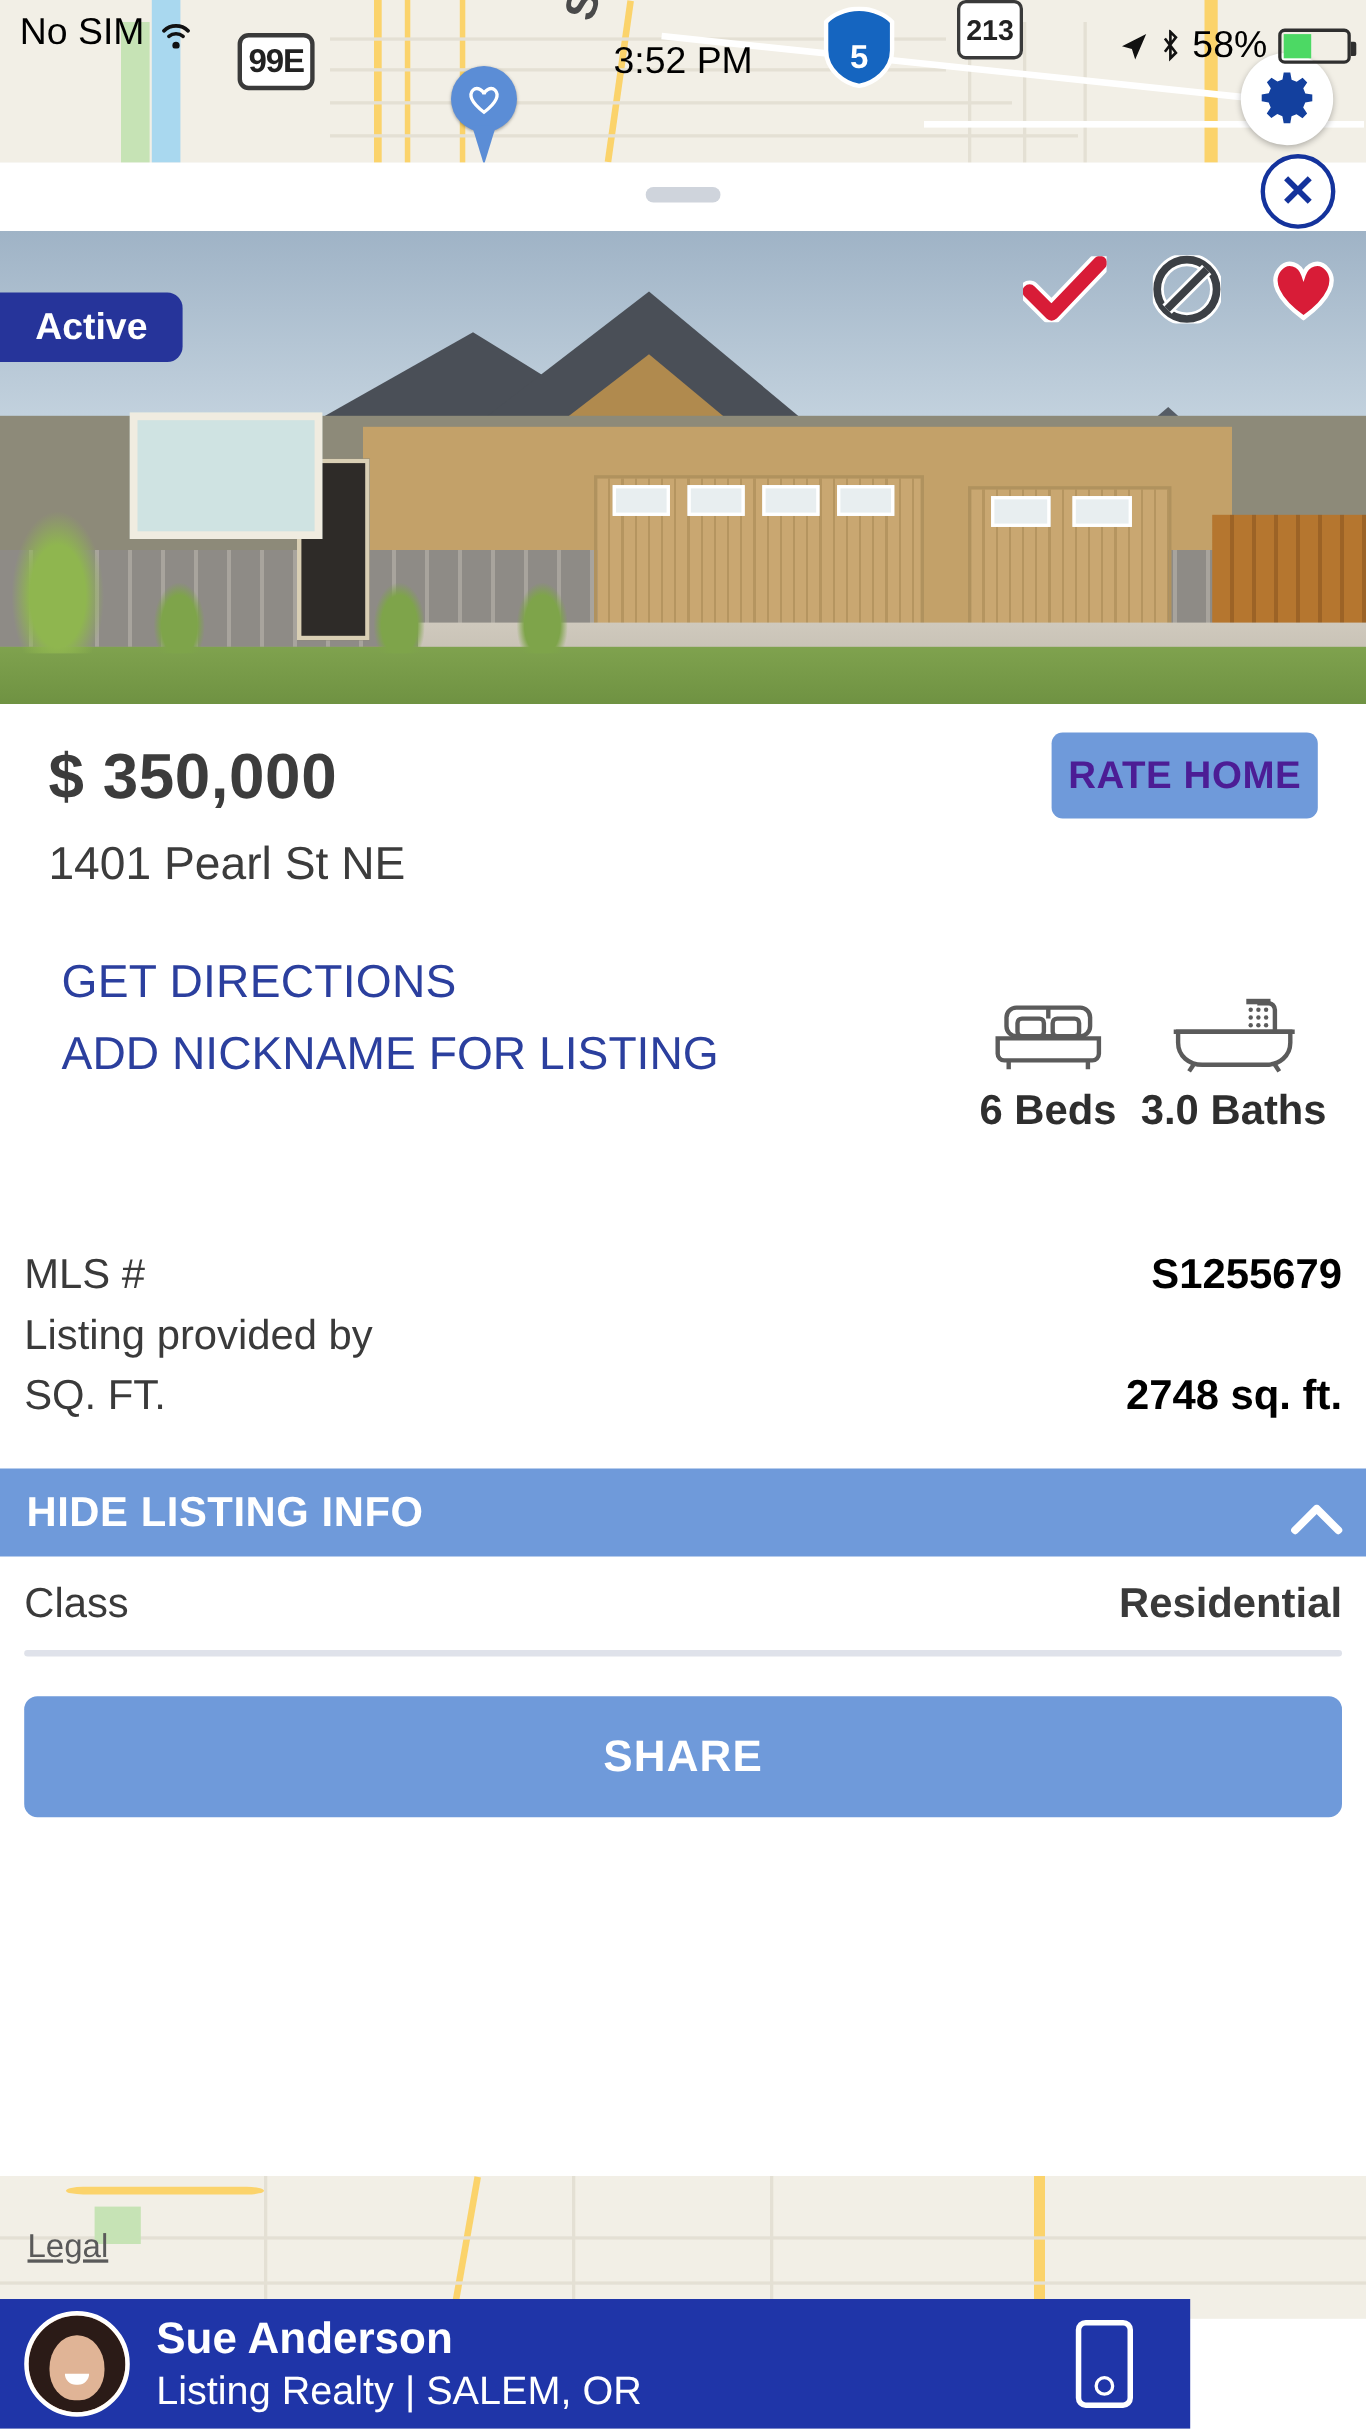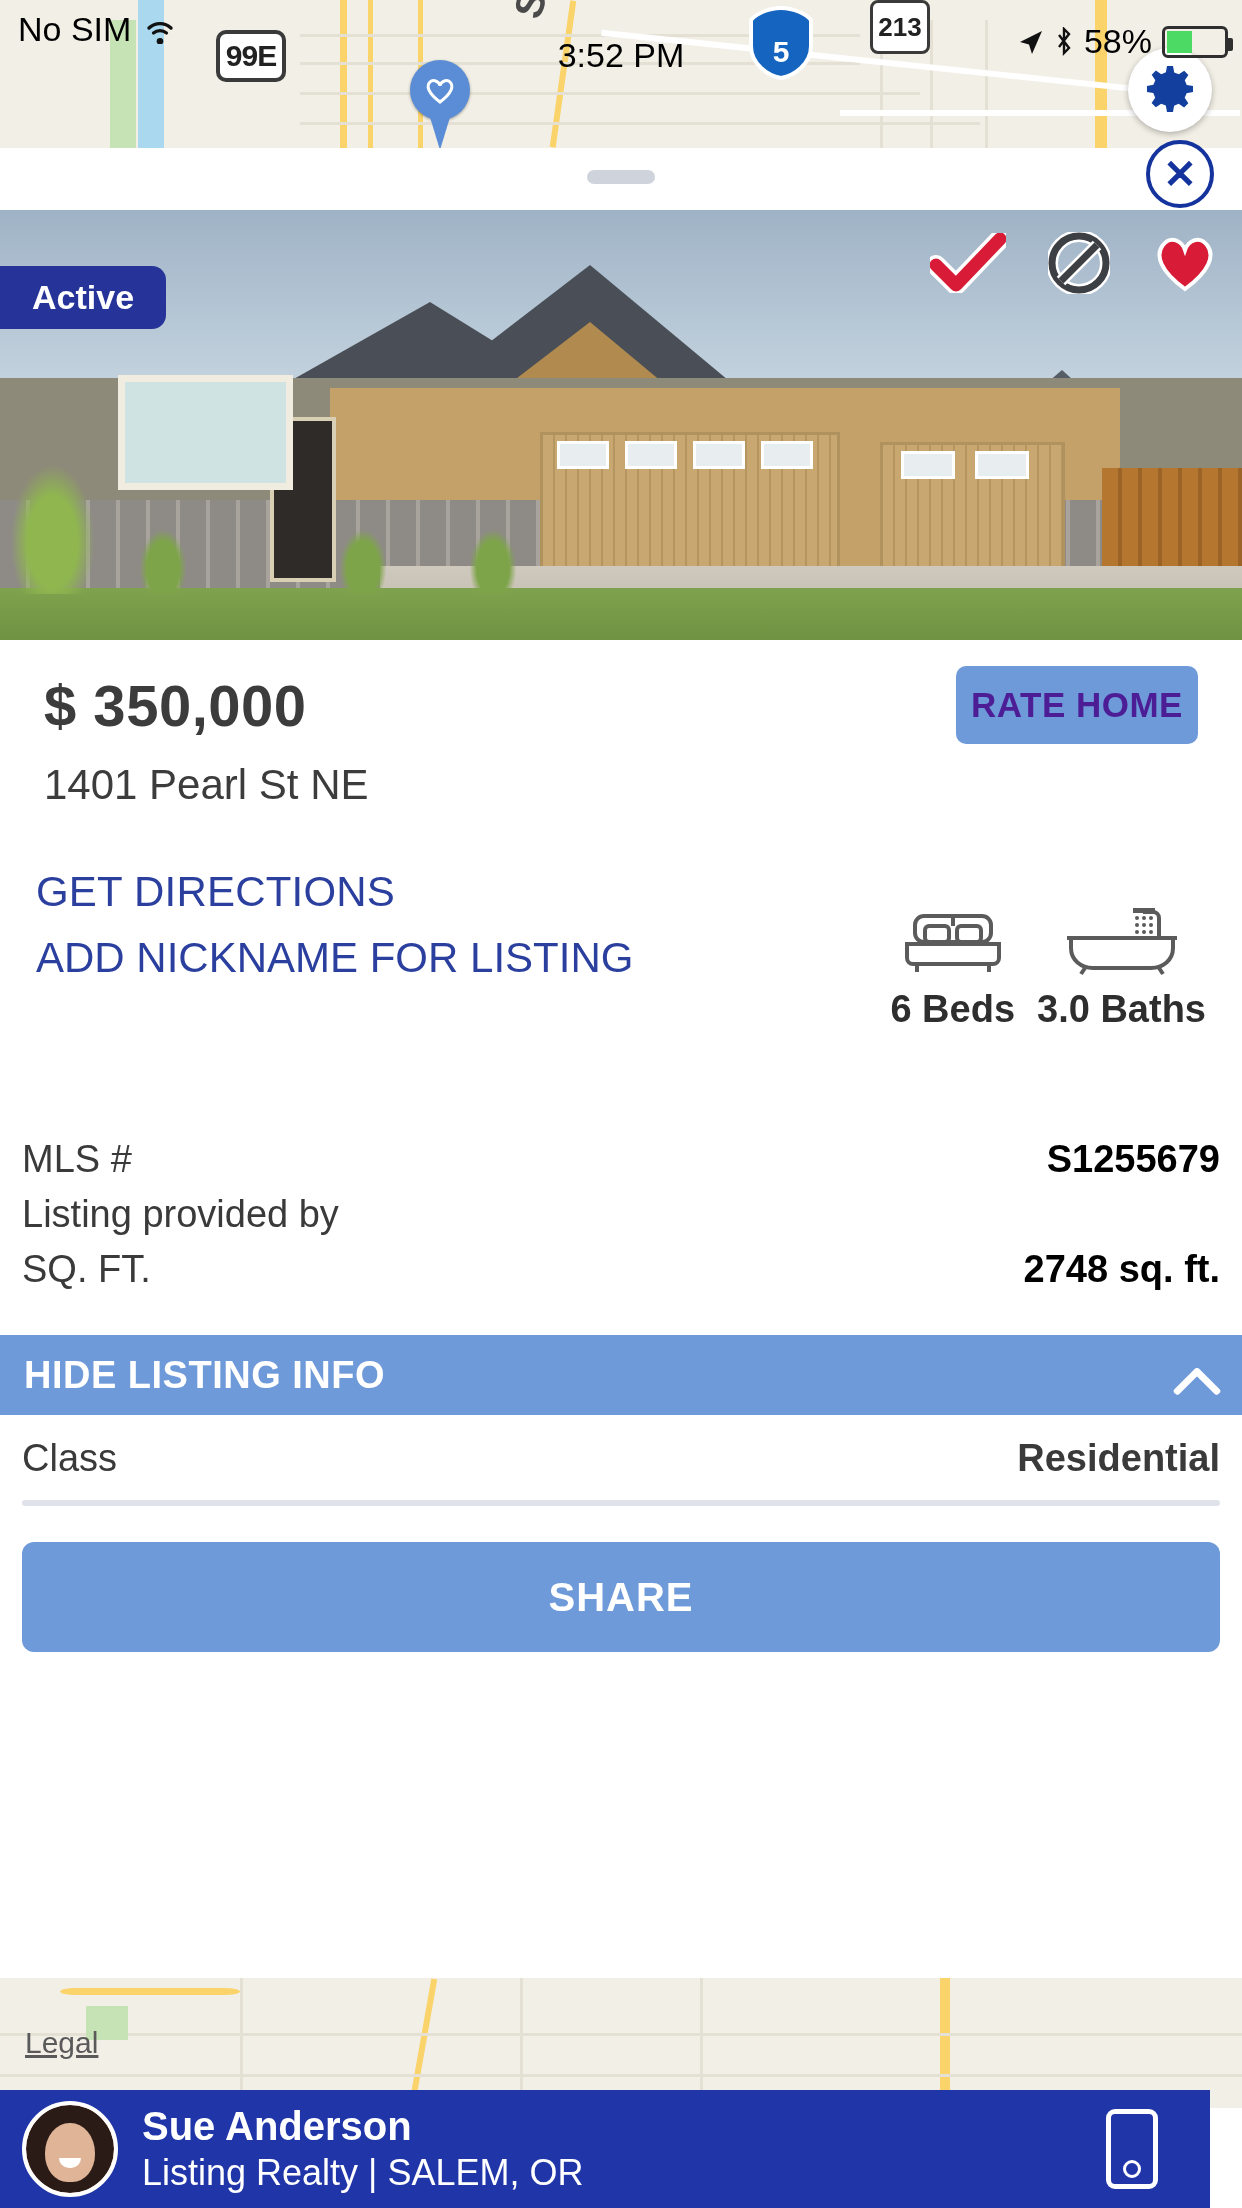--- a/index.html
+++ b/index.html
@@ -203,21 +203,21 @@
   .price { font-size:58px; font-weight:700; color:#3c3c3c; letter-spacing:0.5px; }
   .address { font-size:42px; color:#3c3c3c; margin-top:22px; }
   .rate-btn {
     position:absolute; right:44px; top:26px; width:242px; height:78px;
     background:#6f9ada; color:#4c1d95; border:none; border-radius:10px;
     font-size:35px; font-weight:700; letter-spacing:0.5px;
     font-family:"Liberation Sans", sans-serif;
   }
 
   
-  .mid-row { position:relative; height:230px; padding:0 36px;margin-top:28px; }
+  .mid-row { position:relative; height:230px; padding:0 56px;margin-top:28px; }
   .link-a {
     display:block; font-size:42px; color:#2b3f9e; letter-spacing:0.2px;
     margin-top:8px;
   }
   .link-b { display:block; font-size:42px; color:#2b3f9e; margin-top:18px; }
   .stats {
     position:absolute; right:36px; top:36px; display:flex; gap:22px; align-items:flex-end;
   }
   .stat { text-align:center; }
   .stat .lbl { font-size:38px; font-weight:700; color:#2e2e2e; margin-top:8px; }
@@ -254,21 +254,21 @@
 
   .share-btn {
     display:block; margin:36px 22px 0 22px; width:1198px; height:110px;
     background:#6f9ada; border:none; border-radius:12px; color:#fff;
     font-size:40px; font-weight:700; letter-spacing:1px;
     font-family:"Liberation Sans", sans-serif;
   }
 
   
   .agent-bar {
-    position:absolute; left:0; bottom:0; width:1210px; height:118px;
+    position:absolute; left:0; bottom:0; width:1082px; height:118px;
     background:#1f35a8; z-index:50; display:flex; align-items:center;
   }
   .avatar {
     width:96px; height:96px; border-radius:50%; margin-left:22px;
     border:4px solid #fff; overflow:hidden; flex:0 0 auto;
     background:#e7c9b4; position:relative;
   }
   .av-hair { position:absolute; inset:0; background:#2b1b17; border-radius:50%; }
   .av-face {
     position:absolute; left:22%; top:20%; width:56%; height:68%;

